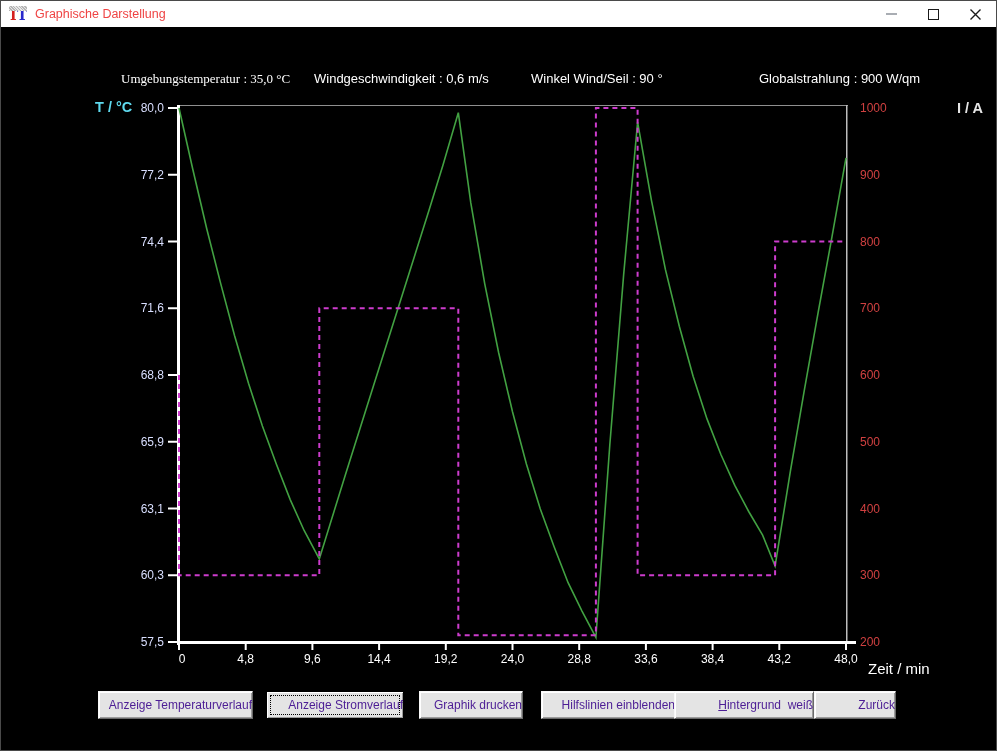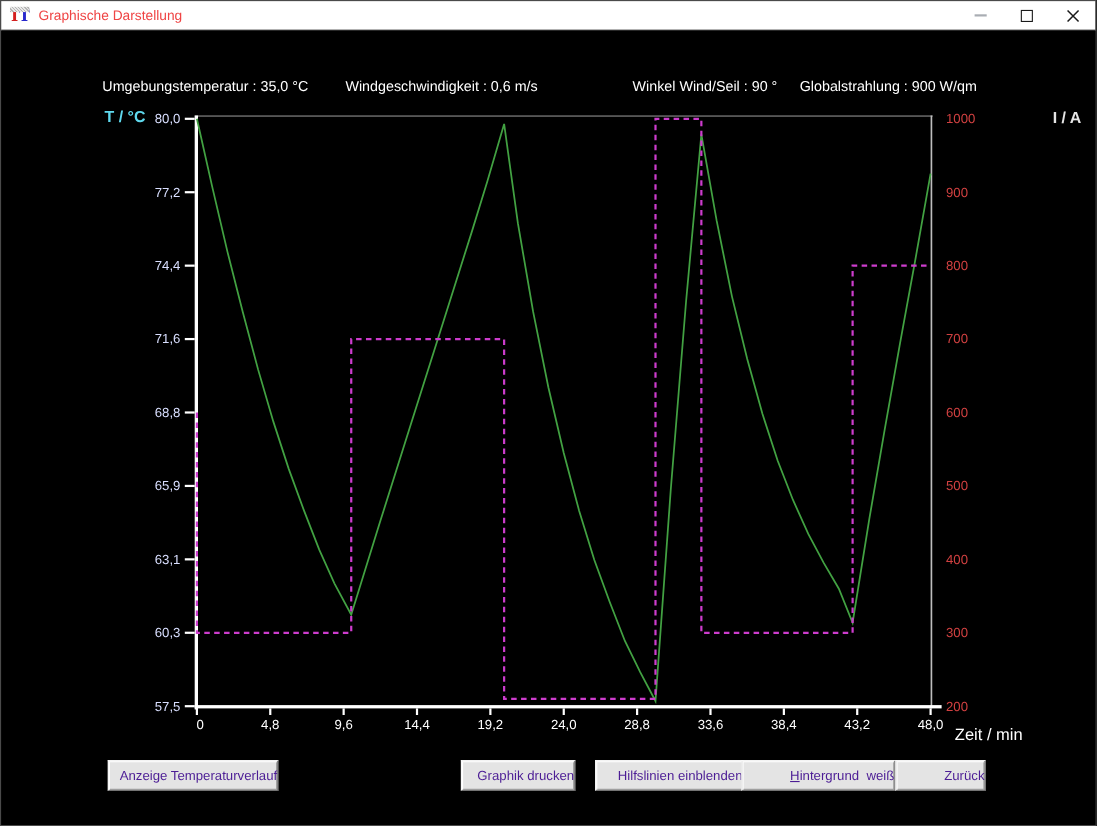--- a/index.html
+++ b/index.html
@@ -28,21 +28,21 @@
   .win-controls{margin-left:auto;display:flex;height:100%;}
   .wc{width:42px;height:100%;display:flex;align-items:center;justify-content:center;cursor:default;}
   .glyph-min{display:block;width:11px;height:2px;background:#a9adb3;}
   .glyph-max{display:block;width:11px;height:11px;border:1.4px solid #1a1a1a;}
   
   .chart-title{
     position:absolute;top:43px;left:0;width:100%;display:flex;justify-content:center;gap:19px;
     color:#fff;font-size:15px;font-weight:bold;letter-spacing:.3px;
   }
   .param{position:absolute;top:70px;color:#fff;font-size:13px;white-space:pre;}
-  .p0{left:92px;}.p1{left:313px;}.p2{left:530px;margin-left:44px;}.p3{left:726px;}
+  .p0{left:120px;font-family:Liberation Serif, serif;}.p1{left:313px;}.p2{left:530px;}.p3{left:758px;}
   .axis-title{position:absolute;font-size:14.5px;font-weight:bold;white-space:pre;margin-left:23px;}
   .axis-title.left{left:71px;top:98px;color:#5fd9ee;}
   .axis-title.right{left:933px;top:99px;color:#e5e5e5;}
   .xaxis-title{position:absolute;left:867px;top:659px;color:#fff;font-size:15px;}
   
   svg.chart{position:absolute;top:0;left:0;}
   
   .btn{
     position:absolute;top:690px;height:28px;background:#e4e4e4;color:#4c1d95;
     font-family:"Liberation Sans",sans-serif;font-size:12px;text-align:right;
@@ -151,18 +151,19 @@
       <text x="778.3" y="662" text-anchor="middle" fill="#ffffff" font-family="&quot;Liberation Sans&quot;,sans-serif" font-size="12">43,2</text>
       <rect x="844" y="643" width="2" height="6" fill="#ffffff"></rect>
       <text x="845" y="662" text-anchor="middle" fill="#ffffff" font-family="&quot;Liberation Sans&quot;,sans-serif" font-size="12">48,0</text>
       <polyline points="178.0,107.0 191.9,168.7 205.8,228.0 219.7,282.6 233.6,334.8 247.5,382.3 261.4,425.0 275.3,463.0 289.2,498.6 303.1,529.5 318.3,557.9 344.8,472.5 372.5,384.7 400.3,296.9 428.1,209.1 442.0,164.0 457.3,111.7 469.8,201.9 483.7,282.6 497.6,351.5 511.5,410.8 525.4,463.0 539.3,508.1 553.2,546.1 567.1,581.7 581.0,610.1 594.9,636.3 608.8,444.0 622.7,273.1 636.6,121.2 650.5,199.6 664.4,268.4 678.3,325.3 692.1,375.2 706.0,417.9 719.9,453.5 733.8,484.4 747.7,510.5 761.6,534.2 774.1,565.1 789.4,470.1 803.3,389.4 817.2,311.1 831.1,235.2 845.0,156.8" fill="none" stroke="#42a142" stroke-width="1.6"></polyline>
       <polyline points="178.0,374.0 178.0,574.3 318.3,574.3 318.3,307.3 457.3,307.3 457.3,634.3 594.9,634.3 594.9,107.0 636.6,107.0 636.6,574.3 774.1,574.3 774.1,240.5 845.0,240.5" fill="none" stroke="#cd3ccd" stroke-width="2" stroke-dasharray="5 4"></polyline>
     </svg>
 
   <span class="xaxis-title">Zeit / min</span>
 
   <button class="btn b0"><span>Anzeige Temperaturverlauf</span></button>
+  <button class="btn b1 focused"><span>Anzeige Stromverlauf</span></button>
   <button class="btn b2"><span>Graphik drucken</span></button>
   <button class="btn b3"><span>Hilfslinien einblenden</span></button>
   <button class="btn b4"><span class="hot">H</span><span>intergrund  weiß</span></button>
   <button class="btn b5"><span>Zurück</span></button>
 
 </div>
 
 </body></html>

